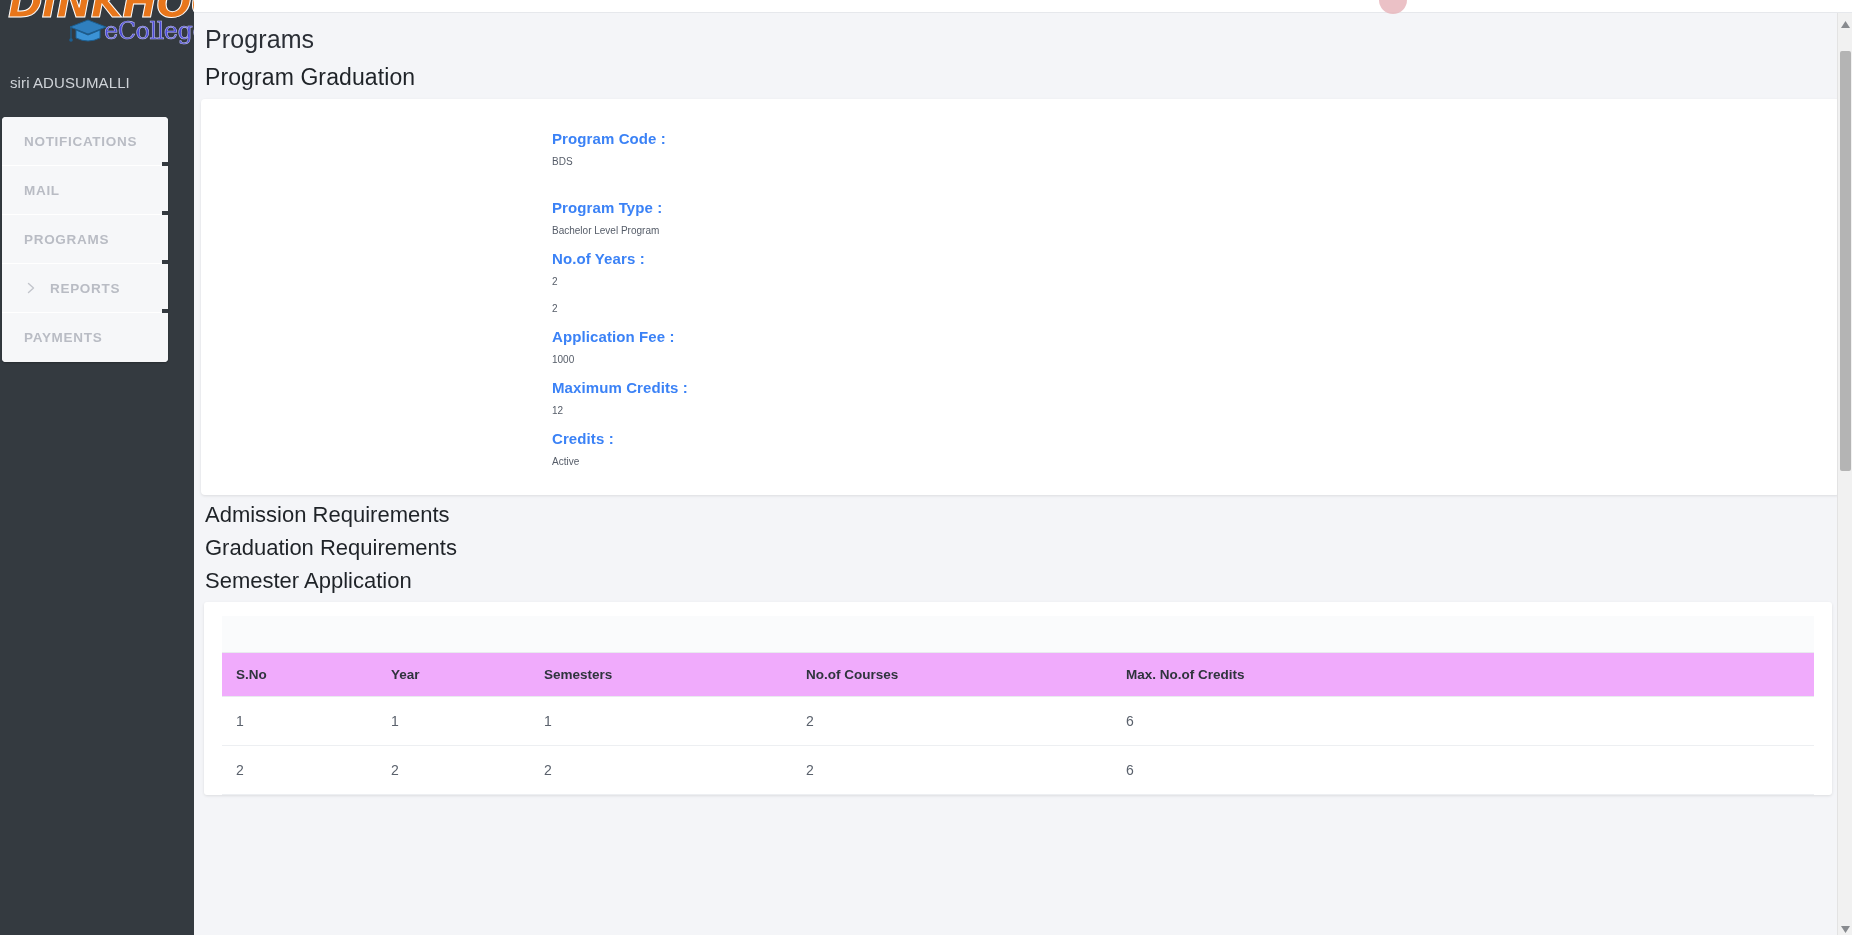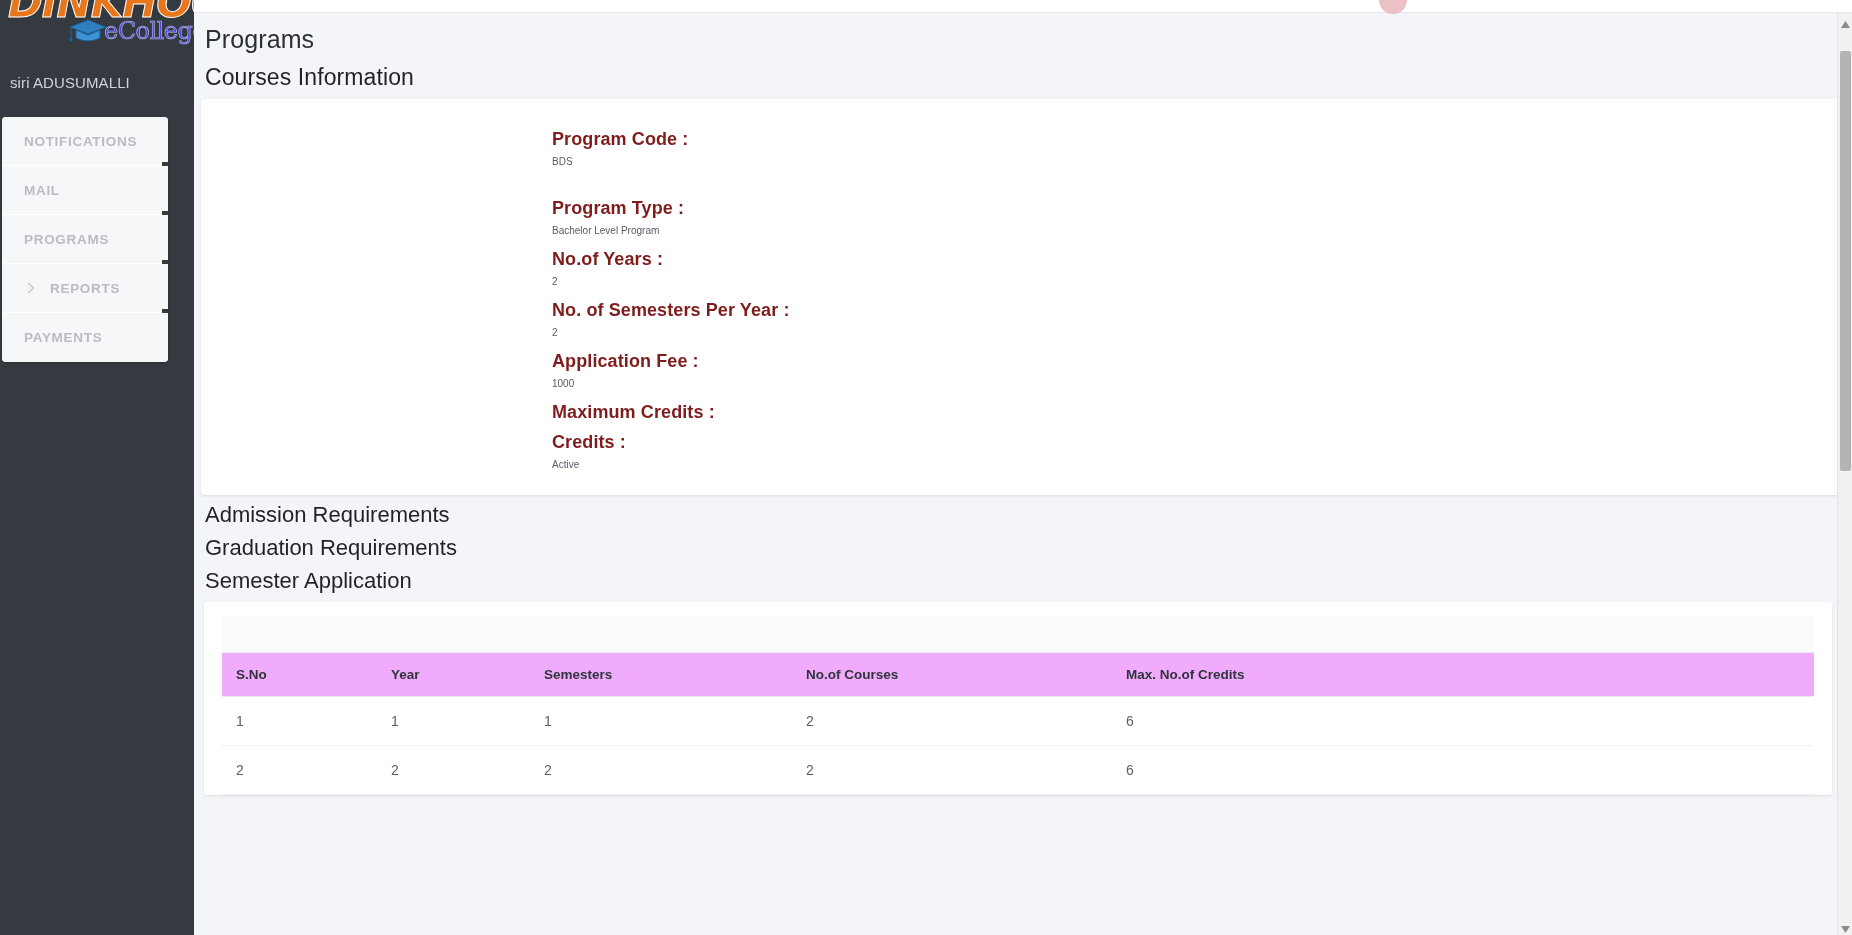--- a/index.html
+++ b/index.html
@@ -159,23 +159,23 @@
     box-shadow: 0 1px 3px rgba(0,0,0,.10);
     height: 396px;
     position: relative;
   }
   .info-list {
     padding: 28px 0 0 351px;
   }
   .info-block { margin-bottom: 6px; }
   .info-block.gap { margin-bottom: 24px; }
   .info-label {
-    font-size: 18px;
+    font-size: 15px;
     font-weight: bold;
-    color: #7f1d1d;
+    color: #3b82f6;
     letter-spacing: 0.1px;
     line-height: 24px;
   }
   .info-value {
     font-size: 10px;
     color: #555c68;
     line-height: 21px;
   }
 
   .sub-heading {
@@ -306,52 +306,52 @@
   <div class="main">
 
     <div class="topbar">
       <span class="avatar-badge"></span>
     </div>
 
     <div class="content">
 
       <div class="page-title">Programs</div>
 
-      <div class="section-heading">Courses Information</div>
+      <div class="section-heading">Program Graduation</div>
 
       <div class="card">
         <div class="info-list">
 
           <div class="info-block gap">
             <div class="info-label">Program Code :</div>
             <div class="info-value">BDS</div>
           </div>
 
           <div class="info-block">
             <div class="info-label">Program Type :</div>
             <div class="info-value">Bachelor Level Program</div>
           </div>
 
           <div class="info-block">
             <div class="info-label">No.of Years :</div>
             <div class="info-value">2</div>
           </div>
 
           <div class="info-block">
-            <div class="info-label">No. of Semesters Per Year :</div>
             <div class="info-value">2</div>
           </div>
 
           <div class="info-block">
             <div class="info-label">Application Fee :</div>
             <div class="info-value">1000</div>
           </div>
 
           <div class="info-block">
             <div class="info-label">Maximum Credits :</div>
+            <div class="info-value">12</div>
           </div>
 
           <div class="info-block">
             <div class="info-label">Credits :</div>
             <div class="info-value">Active</div>
           </div>
 
         </div>
       </div>
 

